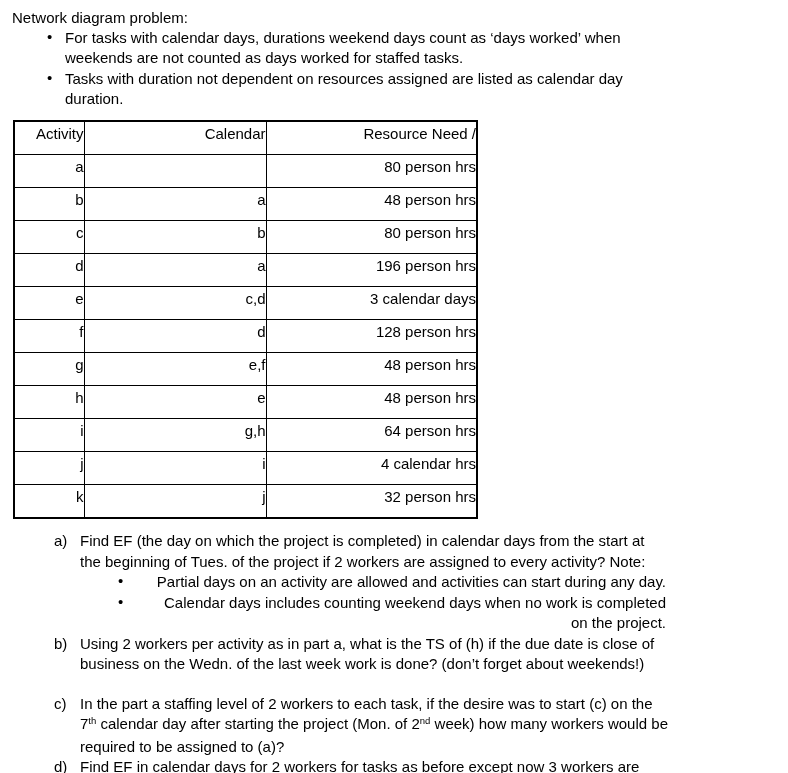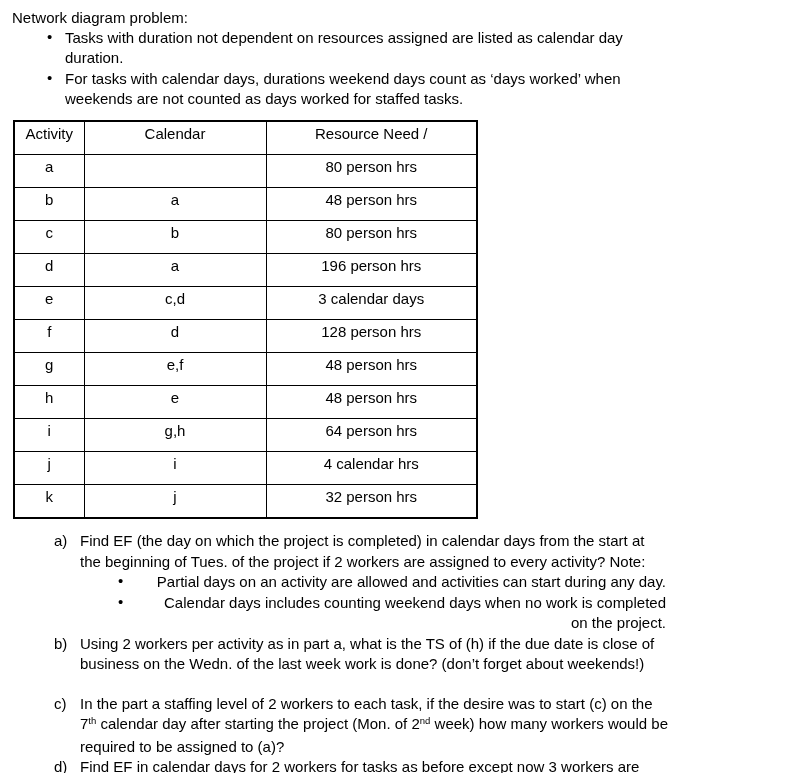--- a/index.html
+++ b/index.html
@@ -58,21 +58,21 @@
     margin-left: 1px;
   }
   table.activity-table {
     border-collapse: collapse;
     border: 2px solid #000;
     width: 463px;
     table-layout: fixed;
   }
   table.activity-table td {
     border: 1px solid #000;
-    text-align: center;
+    text-align: right;
     font-size: 15px;
     line-height: 17px;
     height: 20px;
     padding: 1px 0 11px 0;
     vertical-align: middle;
     white-space: nowrap;
   }
   table.activity-table col.c-activity { width: 70px; }
   table.activity-table col.c-immediate { width: 182px; }
   table.activity-table col.c-resource  { width: 211px; }
@@ -131,22 +131,22 @@
   .ital { }
 </style>
 </head>
 <body>
 
 <div class="page">
 
   <p class="intro-line">Network diagram problem:</p>
 
   <ul class="intro-bullets">
+    <li><span>For tasks with calendar days, durations weekend days count as ‘days worked’ when weekends are not counted as days worked for staffed tasks.</span></li>
     <li><span>Tasks with duration not dependent on resources assigned are listed as calendar day duration.</span></li>
-    <li><span>For tasks with calendar days, durations weekend days count as ‘days worked’ when weekends are not counted as days worked for staffed tasks.</span></li>
   </ul>
 
   <div class="table-wrap">
     <table class="activity-table">
       <colgroup>
         <col class="c-activity">
         <col class="c-immediate">
         <col class="c-resource">
       </colgroup>
       <tbody>

